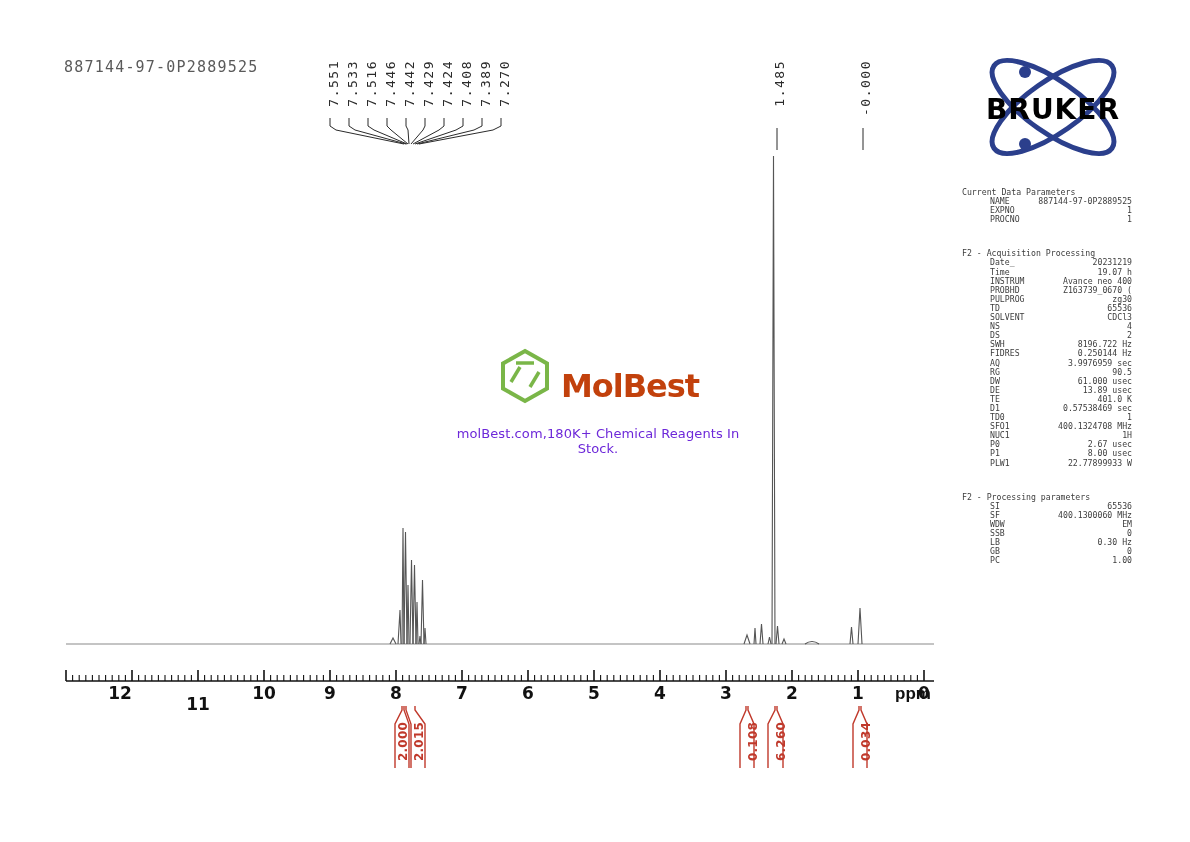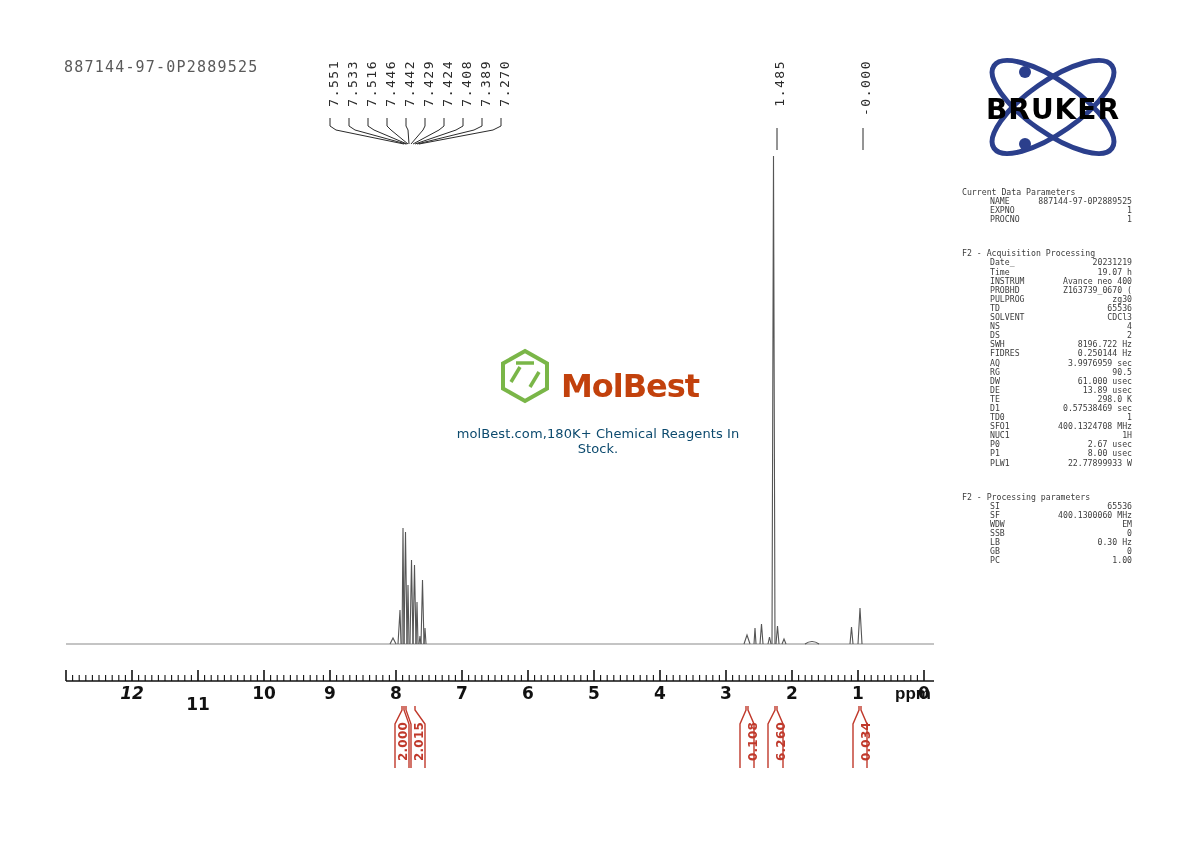--- a/index.html
+++ b/index.html
@@ -47,21 +47,21 @@
 
   
   #watermark{left:438px;top:340px;width:320px;}
   #wm-row{display:flex;align-items:center;justify-content:center;gap:8px;}
   #wm-text{
     font-family:"DejaVu Sans",sans-serif;font-weight:bold;font-size:32px;
     color:#c2410c;letter-spacing:-1px;line-height:52px;margin-top:20px;
   }
   #wm-tagline{
     margin-top:14px;text-align:center;
-    font-family:"DejaVu Sans",sans-serif;font-size:13px;color:#0c4a6e;
+    font-family:"DejaVu Sans",sans-serif;font-size:13px;color:#6d28d9;
     letter-spacing:0.1px;
   }
 
   
   .axis-num{
     position:absolute;font-family:"DejaVu Sans",sans-serif;
     font-weight:bold;font-size:17px;color:#111;
     transform:translateX(-50%);
   }
   #axis-unit{
@@ -150,21 +150,21 @@
   <div class="p-row"><span class="p-key">TD</span><span class="p-val">65536</span></div>
   <div class="p-row"><span class="p-key">SOLVENT</span><span class="p-val">CDCl3</span></div>
   <div class="p-row"><span class="p-key">NS</span><span class="p-val">4</span></div>
   <div class="p-row"><span class="p-key">DS</span><span class="p-val">2</span></div>
   <div class="p-row"><span class="p-key">SWH</span><span class="p-val">8196.722 Hz</span></div>
   <div class="p-row"><span class="p-key">FIDRES</span><span class="p-val">0.250144 Hz</span></div>
   <div class="p-row"><span class="p-key">AQ</span><span class="p-val">3.9976959 sec</span></div>
   <div class="p-row"><span class="p-key">RG</span><span class="p-val">90.5</span></div>
   <div class="p-row"><span class="p-key">DW</span><span class="p-val">61.000 usec</span></div>
   <div class="p-row"><span class="p-key">DE</span><span class="p-val">13.89 usec</span></div>
-  <div class="p-row"><span class="p-key">TE</span><span class="p-val">298.0 K</span></div>
+  <div class="p-row"><span class="p-key">TE</span><span class="p-val">401.0 K</span></div>
   <div class="p-row"><span class="p-key">D1</span><span class="p-val">0.57538469 sec</span></div>
   <div class="p-row"><span class="p-key">TD0</span><span class="p-val">1</span></div>
   <div class="p-row"><span class="p-key">SFO1</span><span class="p-val">400.1324708 MHz</span></div>
   <div class="p-row"><span class="p-key">NUC1</span><span class="p-val">1H</span></div>
   <div class="p-row"><span class="p-key">P0</span><span class="p-val">2.67 usec</span></div>
   <div class="p-row"><span class="p-key">P1</span><span class="p-val">8.00 usec</span></div>
   <div class="p-row"><span class="p-key">PLW1</span><span class="p-val">22.77899933 W</span></div>
 
   <div class="p-gap"></div>
 
@@ -362,21 +362,21 @@
     <line x1="817.8" y1="7" x2="817.8" y2="13"></line>
       <line x1="824.4" y1="7" x2="824.4" y2="13"></line>
     <line x1="831" y1="7" x2="831" y2="13"></line>
       <line x1="837.6" y1="7" x2="837.6" y2="13"></line>
     <line x1="844.2" y1="7" x2="844.2" y2="13"></line>
       <line x1="850.8" y1="7" x2="850.8" y2="13"></line>
     <line x1="857.4" y1="7" x2="857.4" y2="13"></line>
   </g>
 </svg>
 
-<div class="axis-num" style="left:132px;top:683px;font-style:italic;">12</div>
+<div class="axis-num" style="left:120px;top:683px;">12</div>
 <div class="axis-num" style="left:198px;top:694px;">11</div>
 <div class="axis-num" style="left:264px;top:683px;">10</div>
 <div class="axis-num" style="left:330px;top:683px;">9</div>
 <div class="axis-num" style="left:396px;top:683px;">8</div>
 <div class="axis-num" style="left:462px;top:683px;">7</div>
 <div class="axis-num" style="left:528px;top:683px;">6</div>
 <div class="axis-num" style="left:594px;top:683px;">5</div>
 <div class="axis-num" style="left:660px;top:683px;">4</div>
 <div class="axis-num" style="left:726px;top:683px;">3</div>
 <div class="axis-num" style="left:792px;top:683px;">2</div>

